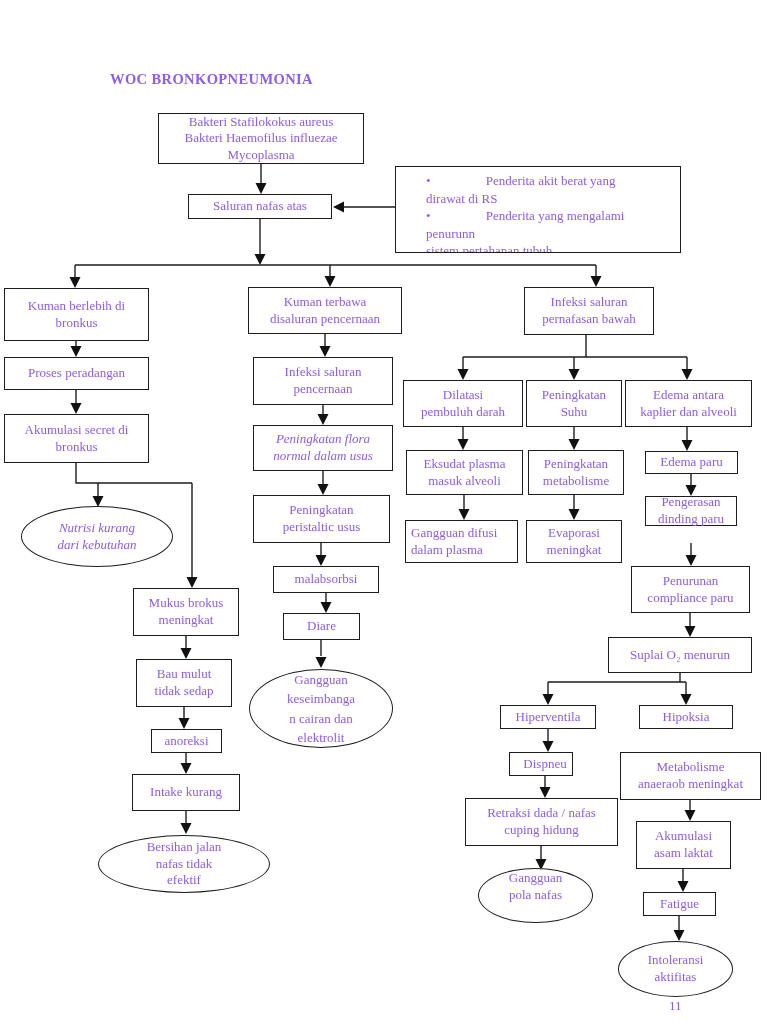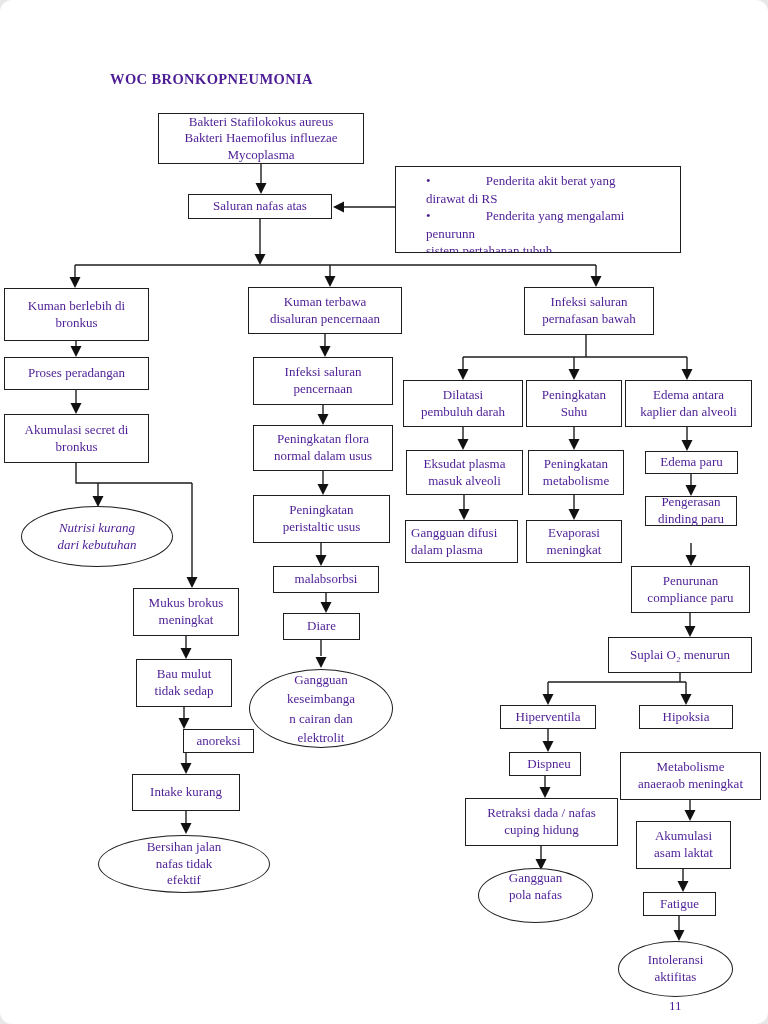--- a/index.html
+++ b/index.html
@@ -1,19 +1,19 @@
 <!DOCTYPE html>
 <html><head>
 <meta charset="utf-8">
 <style>
   html,body{margin:0;padding:0;background:#e8e8e8;}
   .page{
     position:relative;width:768px;height:1024px;background:#ffffff;
-    font-family:"Liberation Serif","DejaVu Serif",serif;color:#4c1d95;
-    overflow:hidden;margin:0 auto;border-radius:12px;
+    font-family:"Liberation Serif","DejaVu Serif",serif;color:#8b5cf6;
+    overflow:hidden;margin:0 auto;
   }
   .page-title{
     position:absolute;left:110px;top:71px;font-size:14.5px;font-weight:bold;
     letter-spacing:.4px;
   }
   .node{
     position:absolute;box-sizing:border-box;border:1.4px solid #1d1d1d;background:#fff;
     display:flex;align-items:center;justify-content:center;
     text-align:center;font-size:13px;line-height:1.28;white-space:pre-line;
   }
@@ -149,29 +149,29 @@
 
   <div class="node" style="left:4px;top:357px;width:145px;height:33px;">Proses peradangan</div>
   <div class="node" style="left:4px;top:414px;width:145px;height:49px;">Akumulasi secret di
 bronkus</div>
   <div class="node ellipse" style="left:21px;top:506px;width:152px;height:61px;font-style:italic;">Nutrisi kurang
 dari kebutuhan</div>
   <div class="node" style="left:133px;top:588px;width:106px;height:48px;">Mukus brokus
 meningkat</div>
   <div class="node" style="left:136px;top:659px;width:96px;height:48px;">Bau mulut
 tidak sedap</div>
-  <div class="node" style="left:151px;top:729px;width:71px;height:24px;margin-left:32px;">anoreksi</div>
+  <div class="node" style="left:151px;top:729px;width:71px;height:24px;">anoreksi</div>
   <div class="node" style="left:132px;top:774px;width:108px;height:37px;">Intake kurang</div>
   <div class="node ellipse" style="left:98px;top:835px;width:172px;height:58px;">Bersihan jalan
 nafas tidak
 efektif</div>
 
   <div class="node" style="left:253px;top:357px;width:140px;height:48px;">Infeksi saluran
 pencernaan</div>
-  <div class="node" style="left:253px;top:425px;width:140px;height:46px;">Peningkatan flora
+  <div class="node" style="left:253px;top:425px;width:140px;height:46px;font-style:italic;">Peningkatan flora
 normal dalam usus</div>
   <div class="node" style="left:253px;top:495px;width:137px;height:48px;">Peningkatan
 peristaltic usus</div>
   <div class="node" style="left:273px;top:566px;width:106px;height:27px;">malabsorbsi</div>
   <div class="node" style="left:283px;top:613px;width:77px;height:27px;">Diare</div>
   <div class="node ellipse lh-lg" style="left:249px;top:669px;width:144px;height:79px;">Gangguan
 keseimbanga
 n cairan dan
 elektrolit</div>
 
@@ -190,21 +190,21 @@
 dalam plasma</div>
   <div class="node" style="left:526px;top:520px;width:96px;height:43px;">Evaporasi
 meningkat</div>
   <div class="node" style="left:645px;top:496px;width:92px;height:30px;">Pengerasan
 dinding paru</div>
   <div class="node" style="left:631px;top:566px;width:119px;height:47px;">Penurunan
 compliance paru</div>
   <div class="node" style="left:608px;top:637px;width:144px;height:36px;">Suplai O₂ menurun</div>
   <div class="node" style="left:500px;top:705px;width:96px;height:24px;">Hiperventila</div>
   <div class="node" style="left:639px;top:705px;width:94px;height:24px;">Hipoksia</div>
-  <div class="node" style="left:509px;top:752px;width:72px;height:24px;padding-left:8px;">Dispneu</div>
+  <div class="node" style="left:509px;top:752px;width:64px;height:24px;padding-left:8px;">Dispneu</div>
   <div class="node" style="left:620px;top:752px;width:141px;height:48px;">Metabolisme
 anaeraob meningkat</div>
   <div class="node" style="left:465px;top:798px;width:153px;height:48px;">Retraksi dada / nafas
 cuping hidung</div>
   <div class="node ellipse" style="left:478px;top:868px;width:115px;height:55px;">
     <span class="nudge-up">Gangguan
 pola nafas</span>
   </div>
   <div class="node" style="left:636px;top:821px;width:95px;height:48px;">Akumulasi
 asam laktat</div>

